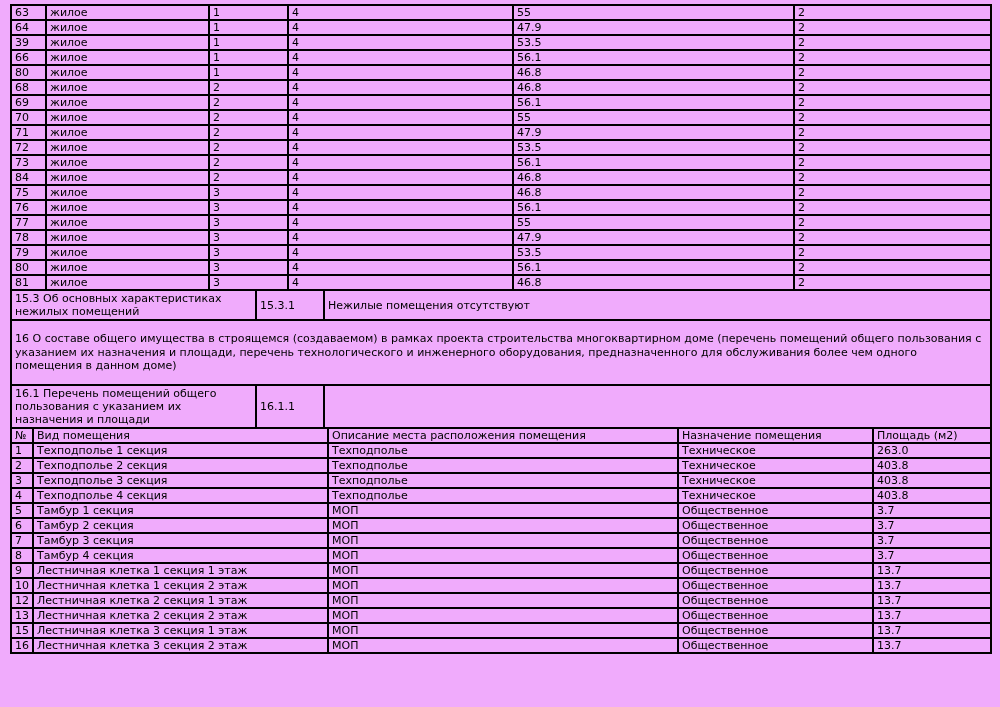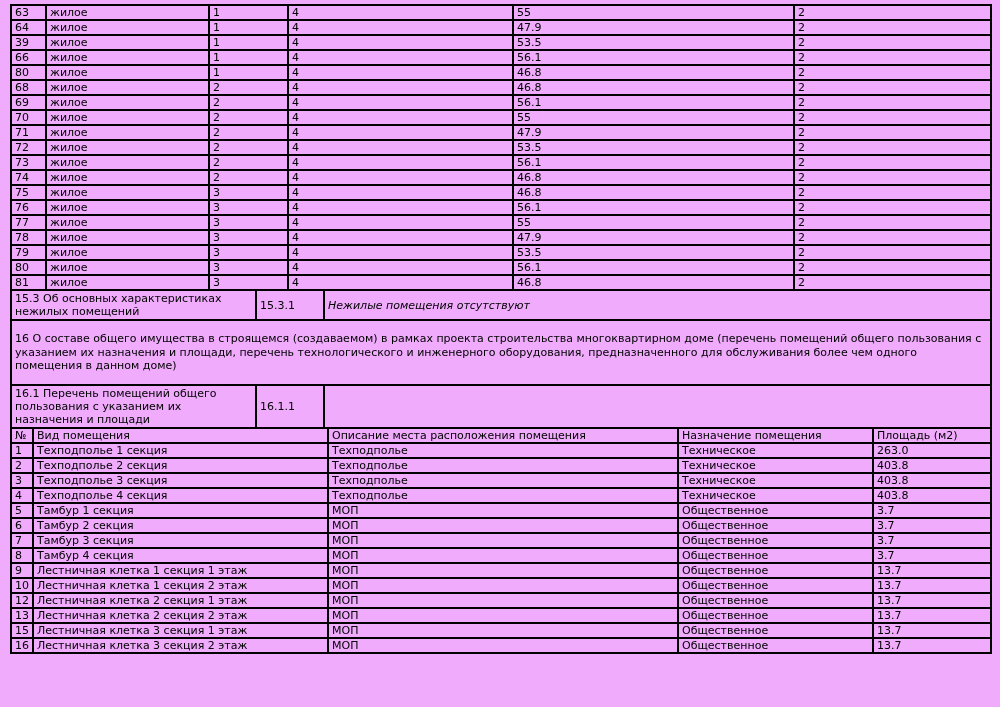--- a/index.html
+++ b/index.html
@@ -38,21 +38,21 @@
     white-space: nowrap;
   }
   
   .t-section td {
     line-height: 13px;
     padding: 1px 3px;
     white-space: normal;
   }
   .t-section td.label { vertical-align: top; }
   .t-section td.code  { vertical-align: middle; margin-left: 33px; }
-  .t-section td.value { vertical-align: middle; font-style: italic; }
+  .t-section td.value { vertical-align: middle; }
   .bold { font-weight: bold; }
   
   .t-fullrow td {
     line-height: 13.5px;
     padding: 11px 3px;
     white-space: normal;
     vertical-align: top;
   }
   
   .t-premises th {
@@ -163,21 +163,21 @@
         </tr>
         <tr>
           <td>73</td>
           <td>жилое</td>
           <td>2</td>
           <td>4</td>
           <td>56.1</td>
           <td>2</td>
         </tr>
         <tr>
-          <td>74</td>
+          <td>84</td>
           <td>жилое</td>
           <td>2</td>
           <td>4</td>
           <td>46.8</td>
           <td>2</td>
         </tr>
         <tr>
           <td>75</td>
           <td>жилое</td>
           <td>3</td>

